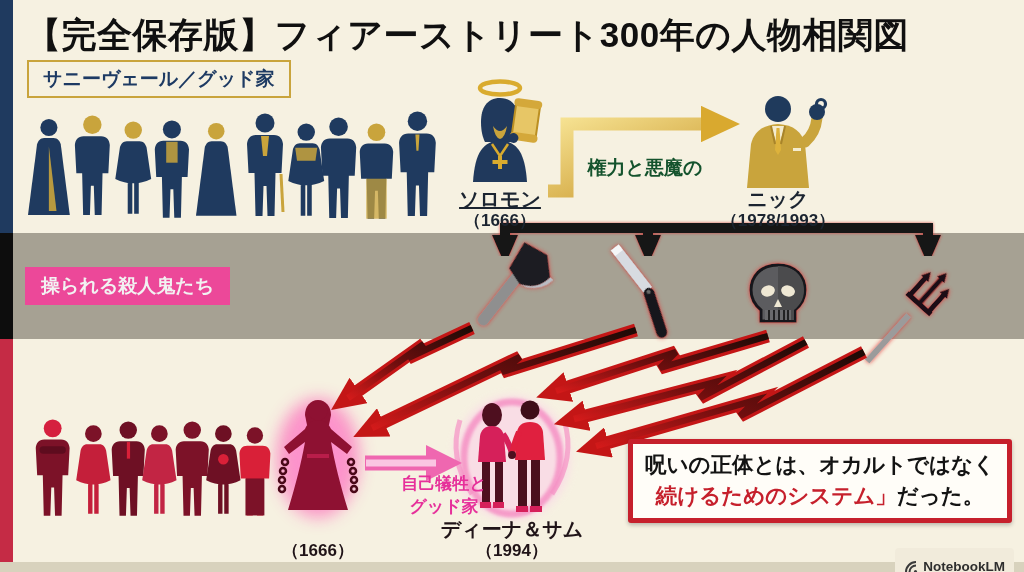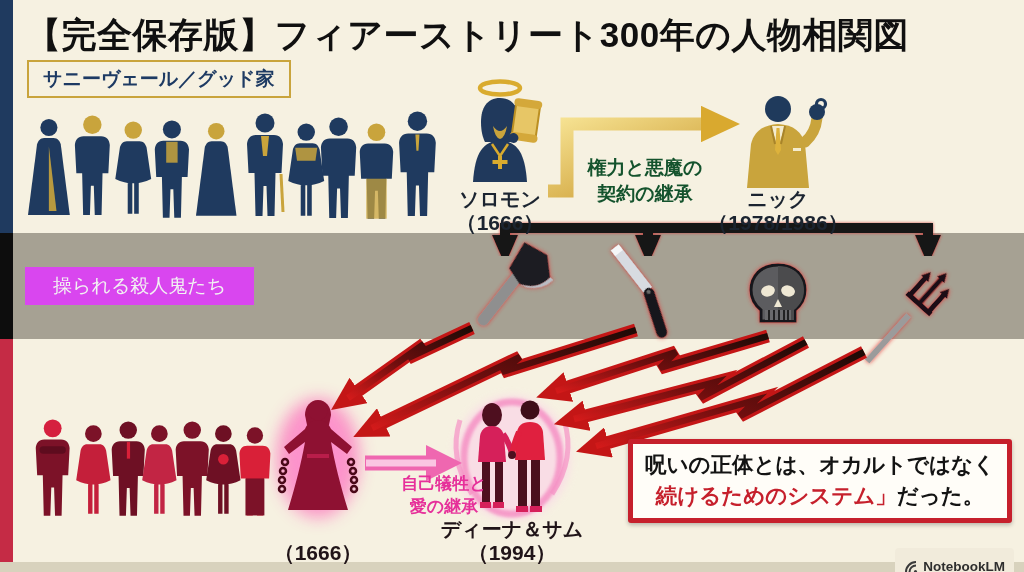--- a/index.html
+++ b/index.html
@@ -17,24 +17,24 @@
   .stripe-black{top:233px;height:106px;background:#0d0d0d;}
   .stripe-red{top:339px;height:224px;background:#c52b45;}
   .bottom-strip{left:0;top:562px;width:1024px;height:10px;background:#d8d2bd;z-index:3;}
   
   .art{left:0;top:0;width:1024px;height:572px;z-index:4;pointer-events:none;}
   
   .txt{z-index:5;}
   .page-title{left:26px;top:12px;font-size:35px;font-weight:900;color:#101010;letter-spacing:.5px;white-space:nowrap;}
   .tag-box{padding:4px 14px;font-size:19px;font-weight:800;white-space:nowrap;}
   .tag-sunnyvale{left:27px;top:60px;border:2.5px solid #c9a43c;color:#1d3a63;background:rgba(246,241,225,.6);}
-  .tag-killers{left:25px;top:267px;background:#d946ef;color:#f2f2f2;padding:6px 28px;font-weight:400;}
+  .tag-killers{left:25px;top:267px;background:#ec4899;color:#f2f2f2;padding:6px 16px;font-weight:700;}
   .tag-shadyside{left:28px;top:356px;border:2.5px solid #b22435;color:#8e1530;background:rgba(246,241,225,.6);}
   .char-name{font-size:20px;font-weight:800;color:#1b2430;transform:translateX(-50%);white-space:nowrap;}
-  .char-year{font-size:21px;font-weight:700;color:#1b2430;transform:translateX(-50%);white-space:nowrap;text-align:center;}
+  .char-year{font-size:17px;font-weight:700;color:#1b2430;transform:translateX(-50%);white-space:nowrap;text-align:center;}
   .edge-label{transform:translateX(-50%);text-align:center;font-weight:800;white-space:nowrap;}
   .edge-pact{left:645px;top:143px;font-size:19px;line-height:26px;color:#14532d;margin-top:12px;}
   .edge-love{left:412px;top:472px;font-size:17px;line-height:23px;color:#e6309a;margin-left:32px;}
   .conclusion{
     left:628px;top:439px;width:384px;height:84px;background:#fffdf8;
     border:5px solid #c6202c;border-radius:3px;
     display:flex;flex-direction:column;justify-content:center;align-items:center;
     font-size:21.5px;font-weight:900;line-height:31px;text-align:center;white-space:nowrap;
     box-shadow:0 2px 4px rgba(0,0,0,.25);
   }
@@ -340,35 +340,34 @@
         <rect x="18" y="106" width="12" height="6" fill="#d6205a"></rect>
       <circle cx="0" cy="55" r="4" fill="#4e0f1f"></circle>
     </g>
   </svg>
 
   <div class="abs txt page-title">【完全保存版】フィアーストリート300年の人物相関図</div>
 
   <div class="abs txt tag-box tag-sunnyvale">サニーヴェール／グッド家</div>
   <div class="abs txt tag-box tag-killers">操られる殺人鬼たち</div>
 
-  <div class="abs txt char-name" style="left:500px;top:186px;">ソロモン</div>
+  <div class="abs txt char-name" style="left:500px;top:186px;text-decoration:underline;">ソロモン</div>
   <div class="abs txt char-year" style="left:500px;top:209px;">（1666）</div>
   <div class="abs txt char-name" style="left:778px;top:186px;">ニック</div>
-  <div class="abs txt char-year" style="left:778px;top:209px;">（1978/1986）</div>
+  <div class="abs txt char-year" style="left:778px;top:209px;">（1978/1993）</div>
   <div class="abs txt char-year" style="left:318px;top:539px;color:#201418;">（1666）</div>
   <div class="abs txt char-name" style="left:512px;top:516px;color:#201418;">ディーナ＆サム</div>
   <div class="abs txt char-year" style="left:512px;top:539px;color:#201418;">（1994）</div>
 
   <div class="abs txt edge-label edge-pact">
     <div>権力と悪魔の</div>
-    <div>契約の継承</div>
   </div>
   <div class="abs txt edge-label edge-love">
     <div>自己犠牲と</div>
-    <div>愛の継承</div>
+    <div>グッド家</div>
   </div>
 
   <div class="abs txt conclusion">
     <div class="c-black">呪いの正体とは、オカルトではなく</div>
     <div><span class="c-red">続けるためのシステム」</span><span class="c-black">だった。</span></div>
   </div>
 
   <div class="abs txt watermark">
     <svg width="14" height="14" viewBox="0 0 14 14">
       <path d="M2,12 A10,10 0 0 1 12,2" fill="none" stroke="#3a3a3a" stroke-width="2"></path>

